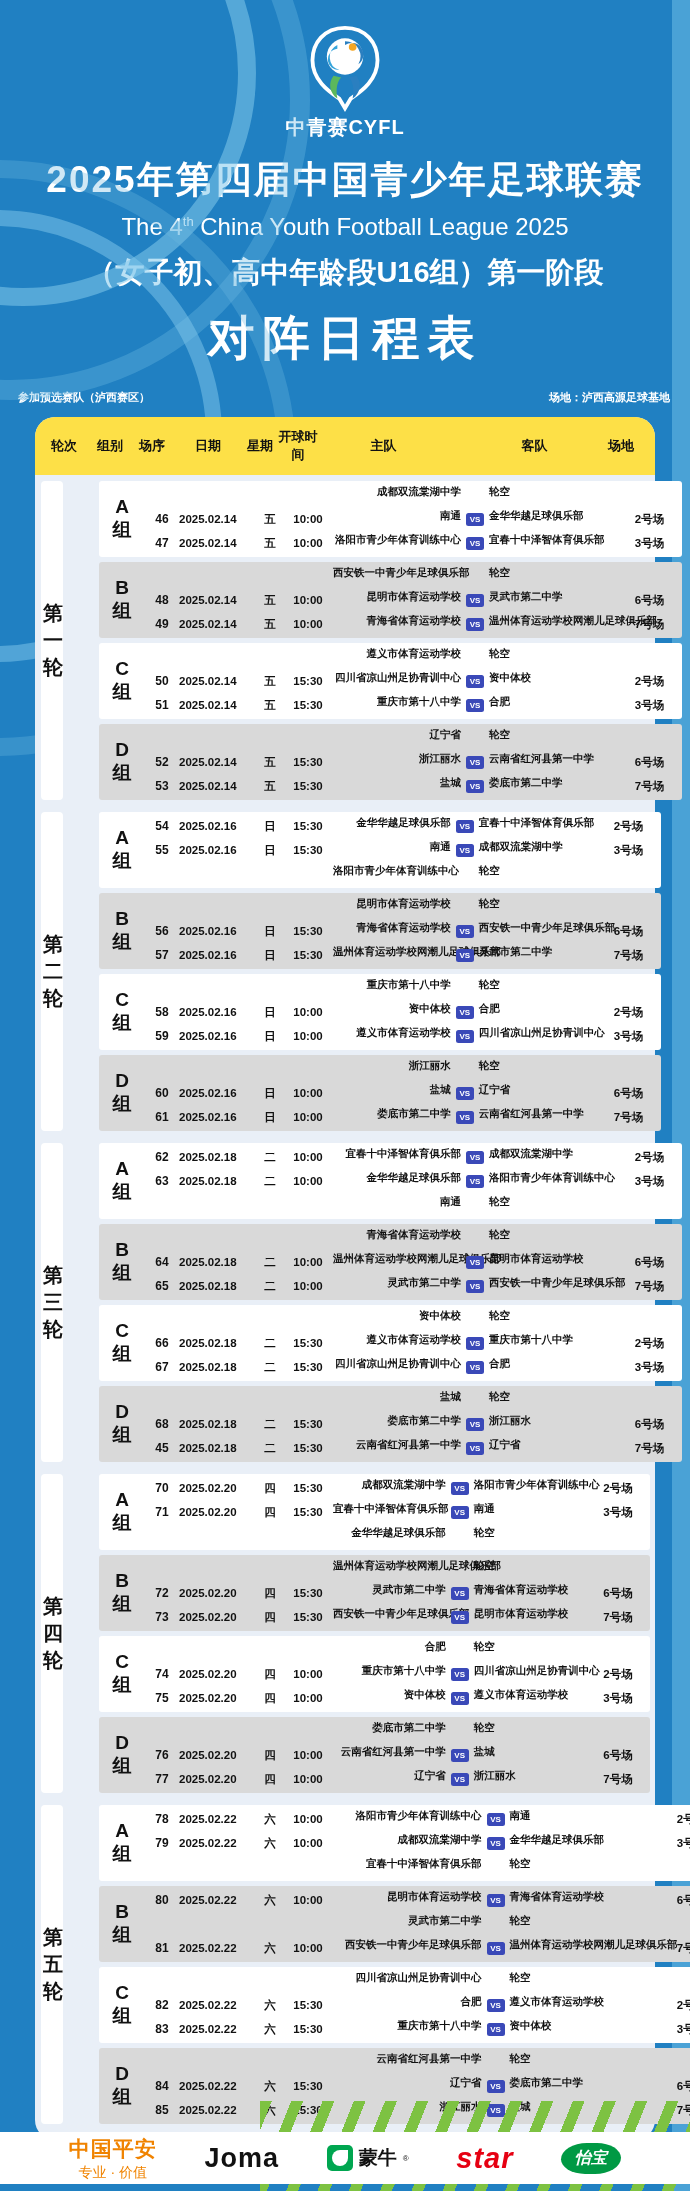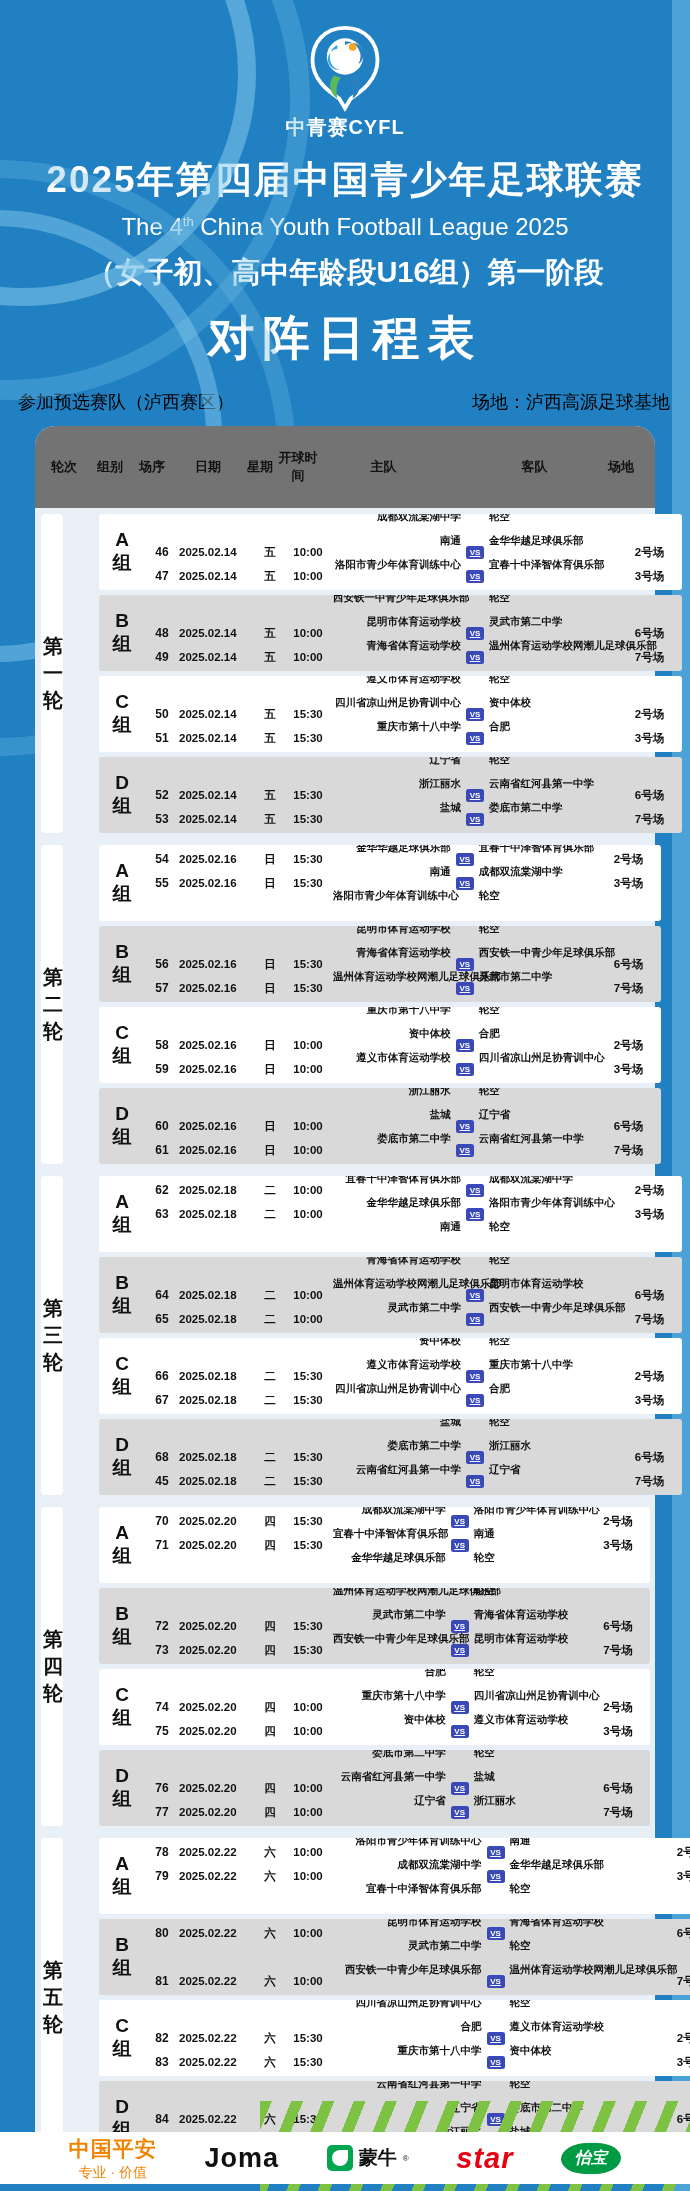--- a/index.html
+++ b/index.html
@@ -13,25 +13,25 @@
   .arc4{width:560px;height:560px;left:-300px;top:160px;border:18px solid rgba(110,185,225,.32);}
   .right-band{position:absolute;top:0;right:0;width:18px;height:2191px;background:#4aa2d6;}
   
   .logo{width:96px;height:88px;margin:24px auto 0;display:block;}
   .logo-text{margin-top:2px;text-align:center;color:#fff;font-size:20px;font-weight:800;letter-spacing:1px;}
   .title-cn{margin-top:14px;text-align:center;color:#fff;font-size:37px;font-weight:800;letter-spacing:2px;}
   .title-en{margin-top:8px;text-align:center;color:#fff;font-size:24px;font-weight:500;}
   .title-en sup{font-size:13px;}
   .title-sub{margin-top:12px;text-align:center;color:#fff;font-size:29px;font-weight:800;}
   .big-title{margin-top:14px;text-align:center;color:#fff;font-size:47px;font-weight:800;letter-spacing:8px;}
-  .meta{display:flex;justify-content:space-between;margin:20px 20px 0 18px;color:#000000;font-size:18px;font-weight:400;}
+  .meta{display:flex;justify-content:space-between;margin:20px 20px 0 18px;color:#ffffff;font-size:11px;font-weight:700;}
   
   .card{position:relative;margin:12px 35px 0 35px;background:#e9eff7;border-radius:20px;padding-bottom:16px;}
-  .thead{display:flex;align-items:center;height:50px;background:#737373;border-radius:20px 20px 0 0;
-         font-size:13px;font-weight:700;color:#111;padding:16px 8px;}
+  .thead{display:flex;align-items:center;height:50px;background:#fde047;border-radius:20px 20px 0 0;
+         font-size:13px;font-weight:700;color:#111;padding:4px 8px;}
   .thead span{text-align:center;}
   .h-round{width:42px;}.h-group{width:50px;}.h-no{width:34px;}.h-date{width:78px;}
   .h-day{width:26px;}.h-time{width:50px;}.h-home{flex:1;}.h-vs{width:30px;}.h-away{flex:1;}.h-venue{width:52px;}
   .round-block{display:flex;gap:4px;padding:0 6px;margin-top:12px;}
   .round-block:first-child{margin-top:6px;}
   .round-label{width:42px;background:#fff;border-radius:4px;display:flex;align-items:center;justify-content:center;
                font-size:20px;font-weight:800;color:#111;}
   .round-label span{display:block;width:22px;word-break:break-all;text-align:right;line-height:1.35;}
   .round-groups{flex:1;display:flex;flex-direction:column;gap:5px;padding-left:32px;}
   .group-block{display:flex;border-radius:3px;overflow:hidden;}
@@ -40,22 +40,22 @@
   .group-label{width:46px;display:flex;align-items:center;justify-content:center;font-size:19px;font-weight:800;color:#111;}
   .group-label span{display:block;width:20px;word-break:break-all;text-align:center;line-height:1.2;}
   .group-rows{flex:1;display:flex;flex-direction:column;justify-content:center;padding:2px 0;}
   .row{display:flex;align-items:center;height:24px;color:#111;padding-right:6px;}
   .c-no{width:34px;text-align:center;font-size:12px;font-weight:700;}
   .c-date{width:78px;text-align:left;font-size:11.5px;font-weight:600;}
   .c-day{width:26px;text-align:center;font-size:11.5px;font-weight:600;}
   .c-time{width:50px;text-align:center;font-size:11.5px;font-weight:600;}
   .mid{flex:1;display:flex;align-items:flex-start;min-width:0;}
   .c-home{flex:1 1 0;min-width:0;text-align:right;font-size:10.5px;font-weight:700;white-space:nowrap;}
-  .c-vs{flex:none;width:18px;height:13px;margin:12px 5px;background:#3a49b8;border-radius:2.5px;color:#fff;
-        font-size:8px;font-weight:800;display:flex;align-items:center;justify-content:center;text-decoration:underline;}
+  .c-vs{flex:none;width:18px;height:13px;margin:4px 5px;background:#3a49b8;border-radius:2.5px;color:#fff;
+        font-size:8px;font-weight:800;display:flex;align-items:center;justify-content:center;}
   .c-vs.hidden{visibility:hidden;}
   .c-away{flex:1.05 1 0;min-width:0;text-align:left;font-size:10.5px;font-weight:700;white-space:nowrap;}
   .c-venue{width:52px;text-align:center;font-size:11.5px;font-weight:600;}
   
   .stripes{position:absolute;right:0;bottom:0;width:430px;height:90px;
            background:repeating-linear-gradient(112deg,#7dc242 0 11px,rgba(0,0,0,0) 11px 29px);}
   .foot-strip{position:absolute;left:0;right:0;bottom:7px;height:52px;background:#fff;
               display:flex;align-items:center;justify-content:space-around;padding:0 45px;}
   .sp{display:flex;align-items:center;gap:6px;}
   .sp-pingan{text-align:center;}

